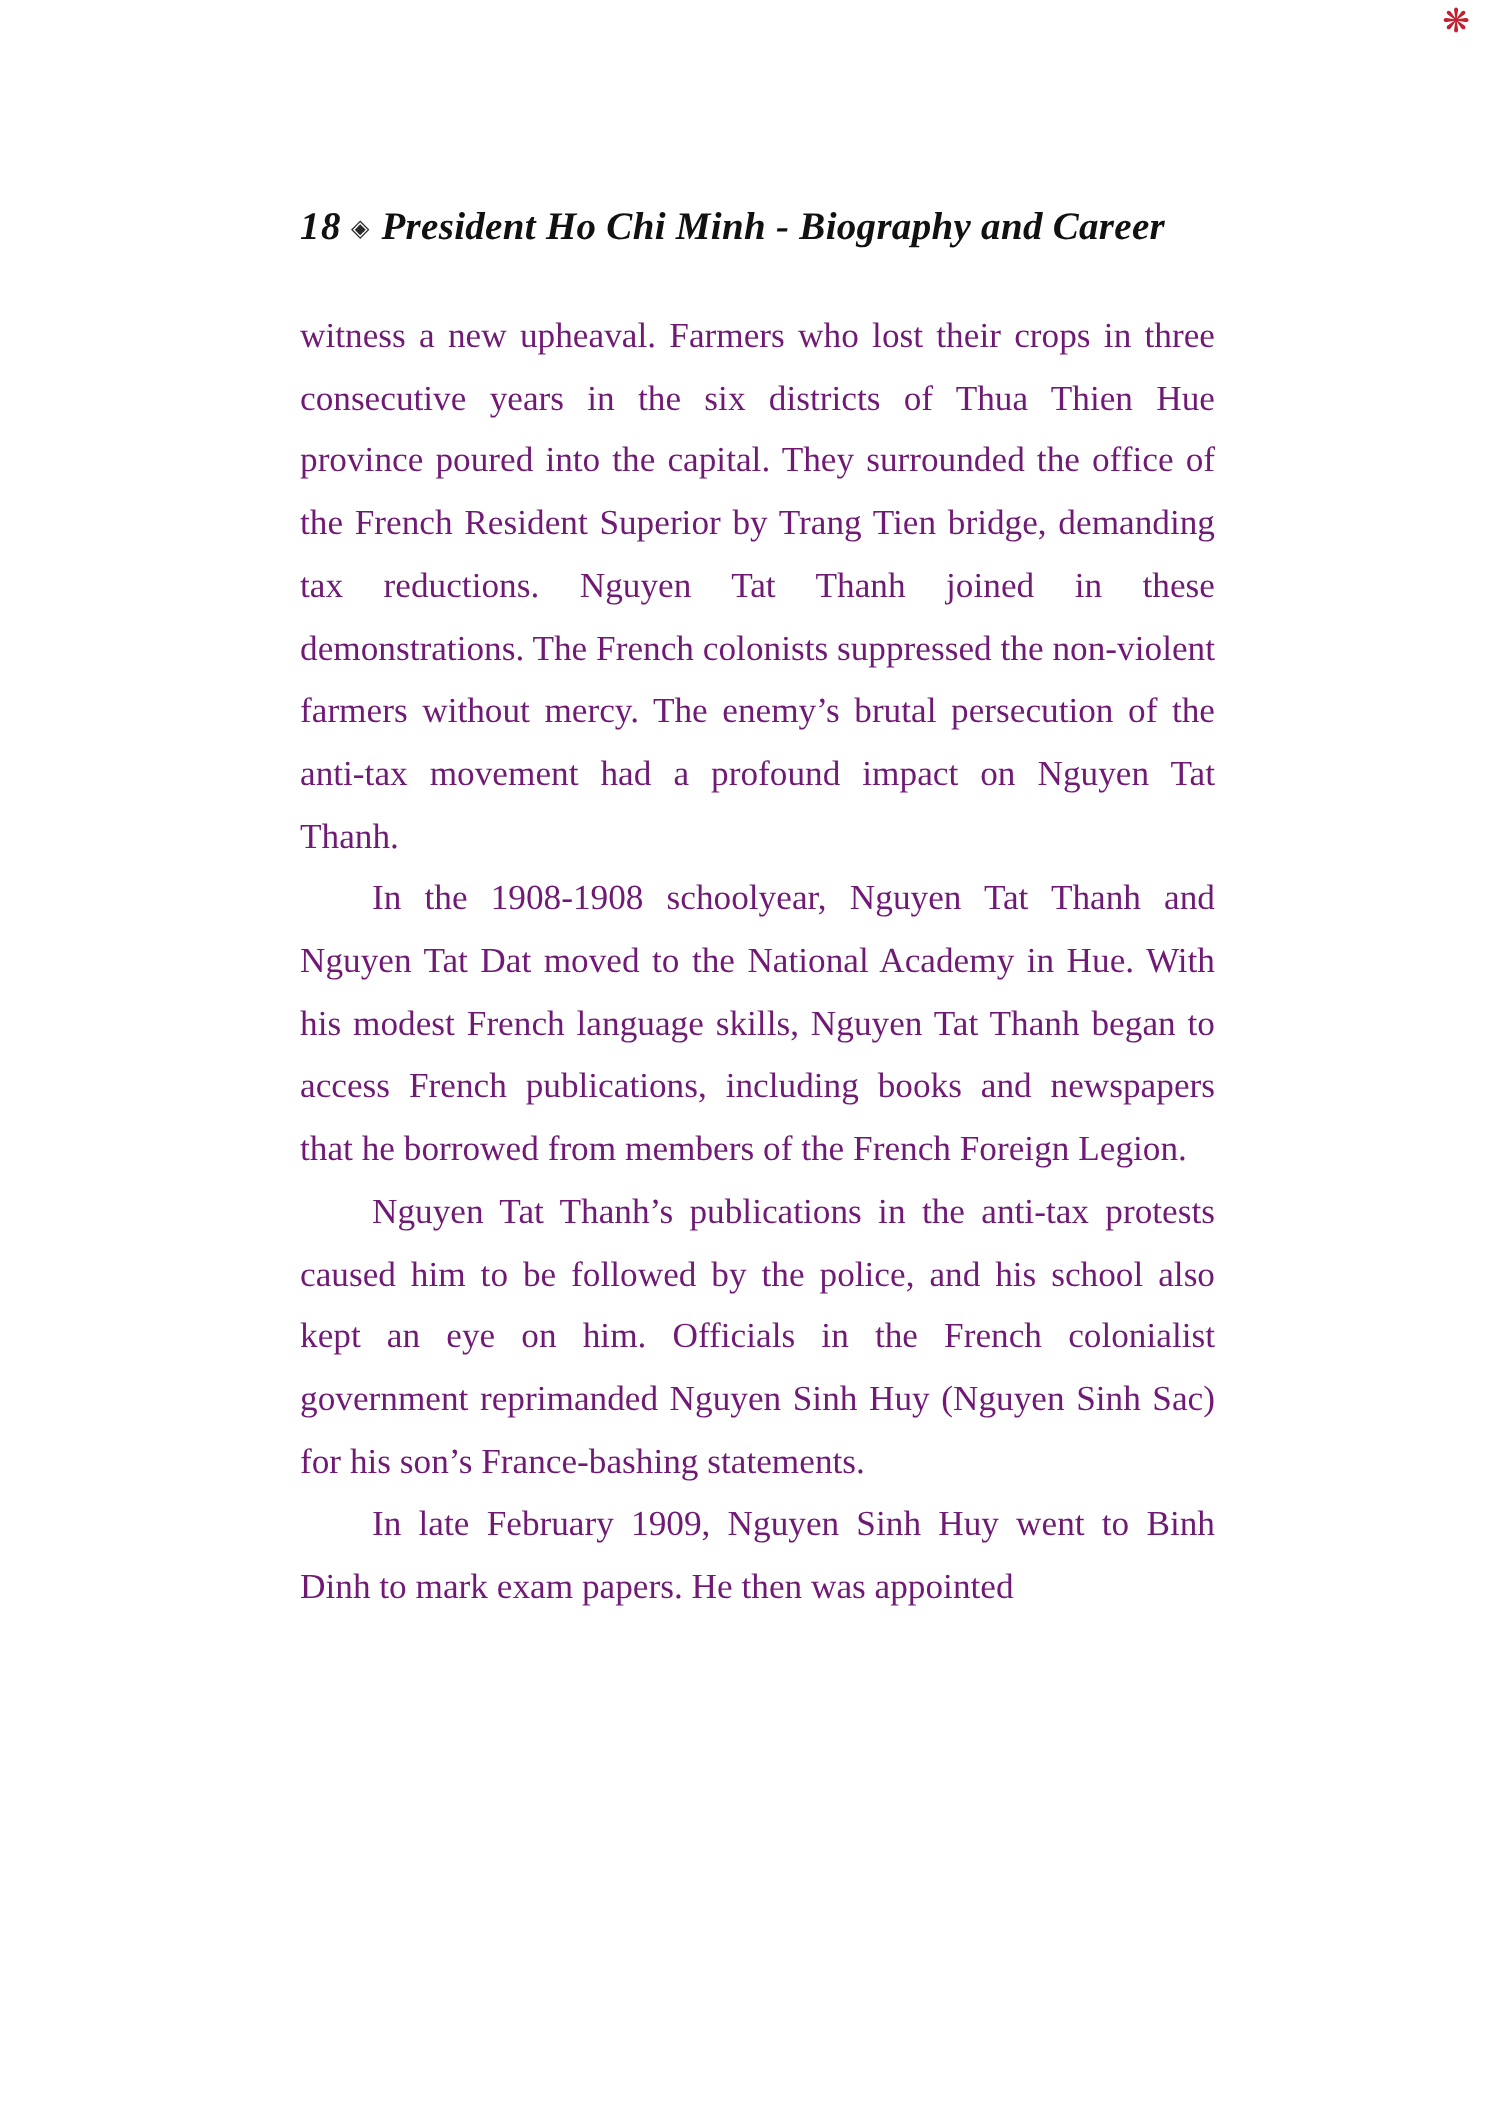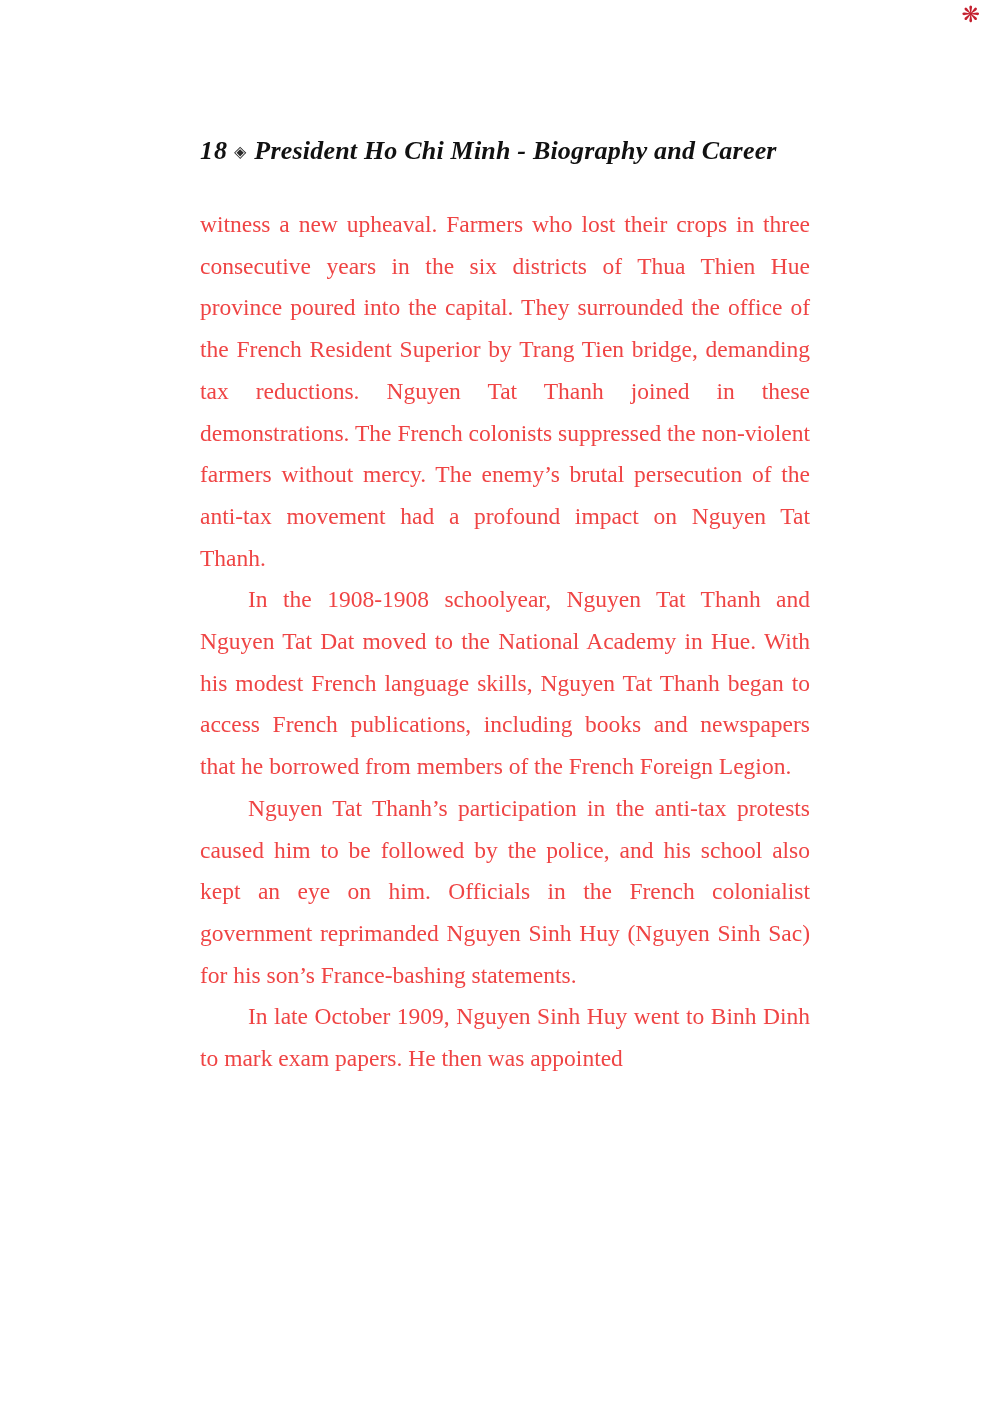--- a/index.html
+++ b/index.html
@@ -56,21 +56,21 @@
     letter-spacing: 0.2px;
   }
   .body-text {
     position: absolute;
     top: 204px;
     left: 200px;
     width: 610px;
     font-size: 23.5px;
     line-height: 41.7px;
     text-align: justify;
-    color: #ef4444;
+    color: #701a75;
   }
   .body-text p {
     margin: 0;
     padding: 0;
   }
   .body-text p.indent {
     text-indent: 48px;
   }
 </style>
 </head>
@@ -80,17 +80,17 @@
 
   <div class="corner-icon">❋</div>
 
   <div class="header">
     <span class="pagenum">18</span><span class="diamond">◈</span><span class="title">President Ho Chi Minh - Biography and Career</span>
   </div>
 
   <div class="body-text">
     <p>witness a new upheaval. Farmers who lost their crops in three consecutive years in the six districts of Thua Thien Hue province poured into the capital. They surrounded the office of the French Resident Superior by Trang Tien bridge, demanding tax reductions. Nguyen Tat Thanh joined in these demonstrations. The French colonists suppressed the non-violent farmers without mercy. The enemy’s brutal persecution of the anti-tax movement had a profound impact on Nguyen Tat Thanh.</p>
     <p class="indent">In the 1908-1908 schoolyear, Nguyen Tat Thanh and Nguyen Tat Dat moved to the National Academy in Hue. With his modest French language skills, Nguyen Tat Thanh began to access French publications, including books and newspapers that he borrowed from members of the French Foreign Legion.</p>
-    <p class="indent">Nguyen Tat Thanh’s participation in the anti-tax protests caused him to be followed by the police, and his school also kept an eye on him. Officials in the French colonialist government reprimanded Nguyen Sinh Huy (Nguyen Sinh Sac) for his son’s France-bashing statements.</p>
-    <p class="indent">In late October 1909, Nguyen Sinh Huy went to Binh Dinh to mark exam papers. He then was appointed</p>
+    <p class="indent">Nguyen Tat Thanh’s publications in the anti-tax protests caused him to be followed by the police, and his school also kept an eye on him. Officials in the French colonialist government reprimanded Nguyen Sinh Huy (Nguyen Sinh Sac) for his son’s France-bashing statements.</p>
+    <p class="indent">In late February 1909, Nguyen Sinh Huy went to Binh Dinh to mark exam papers. He then was appointed</p>
   </div>
 
 </div>
 
 </body></html>

